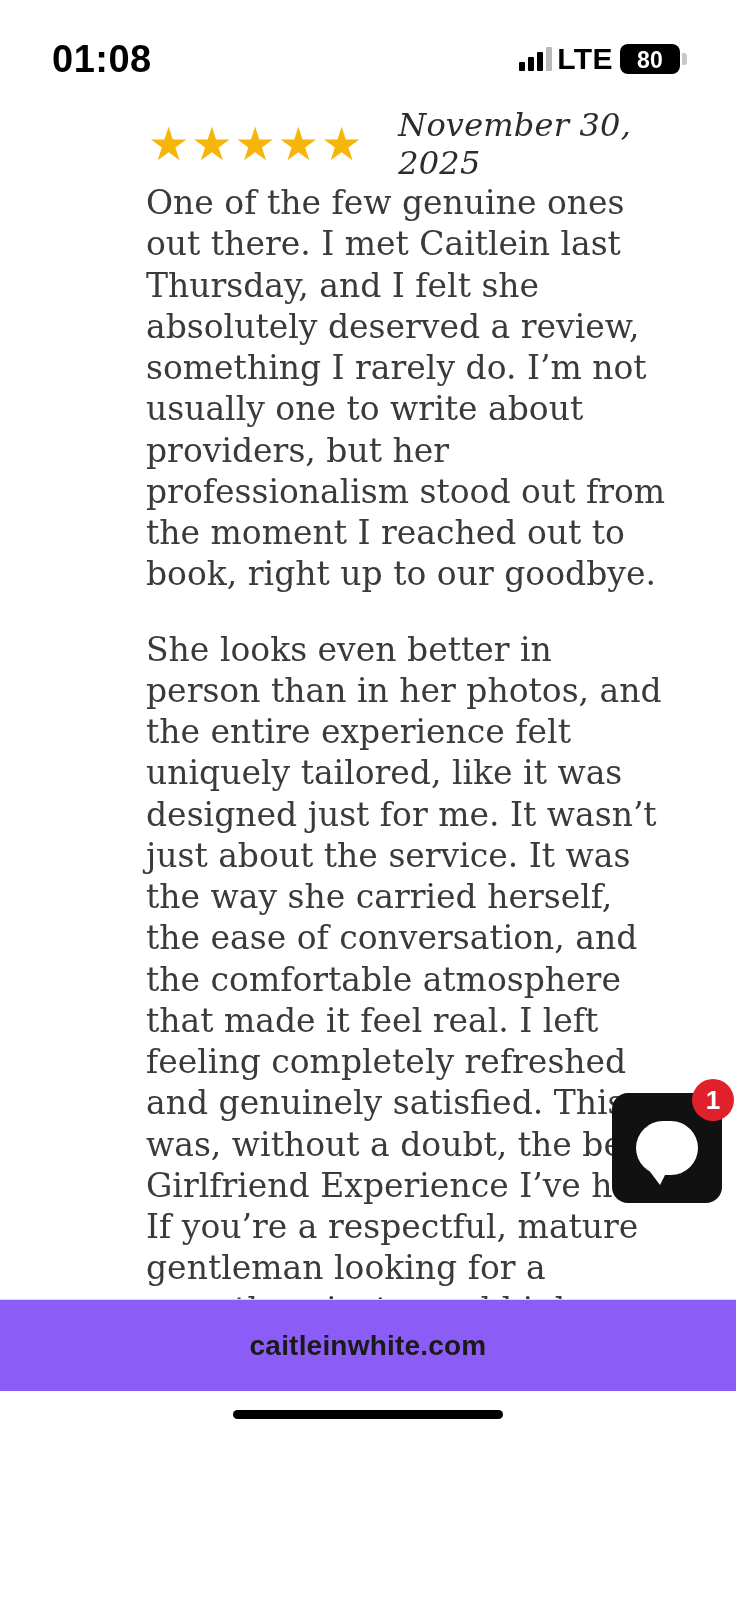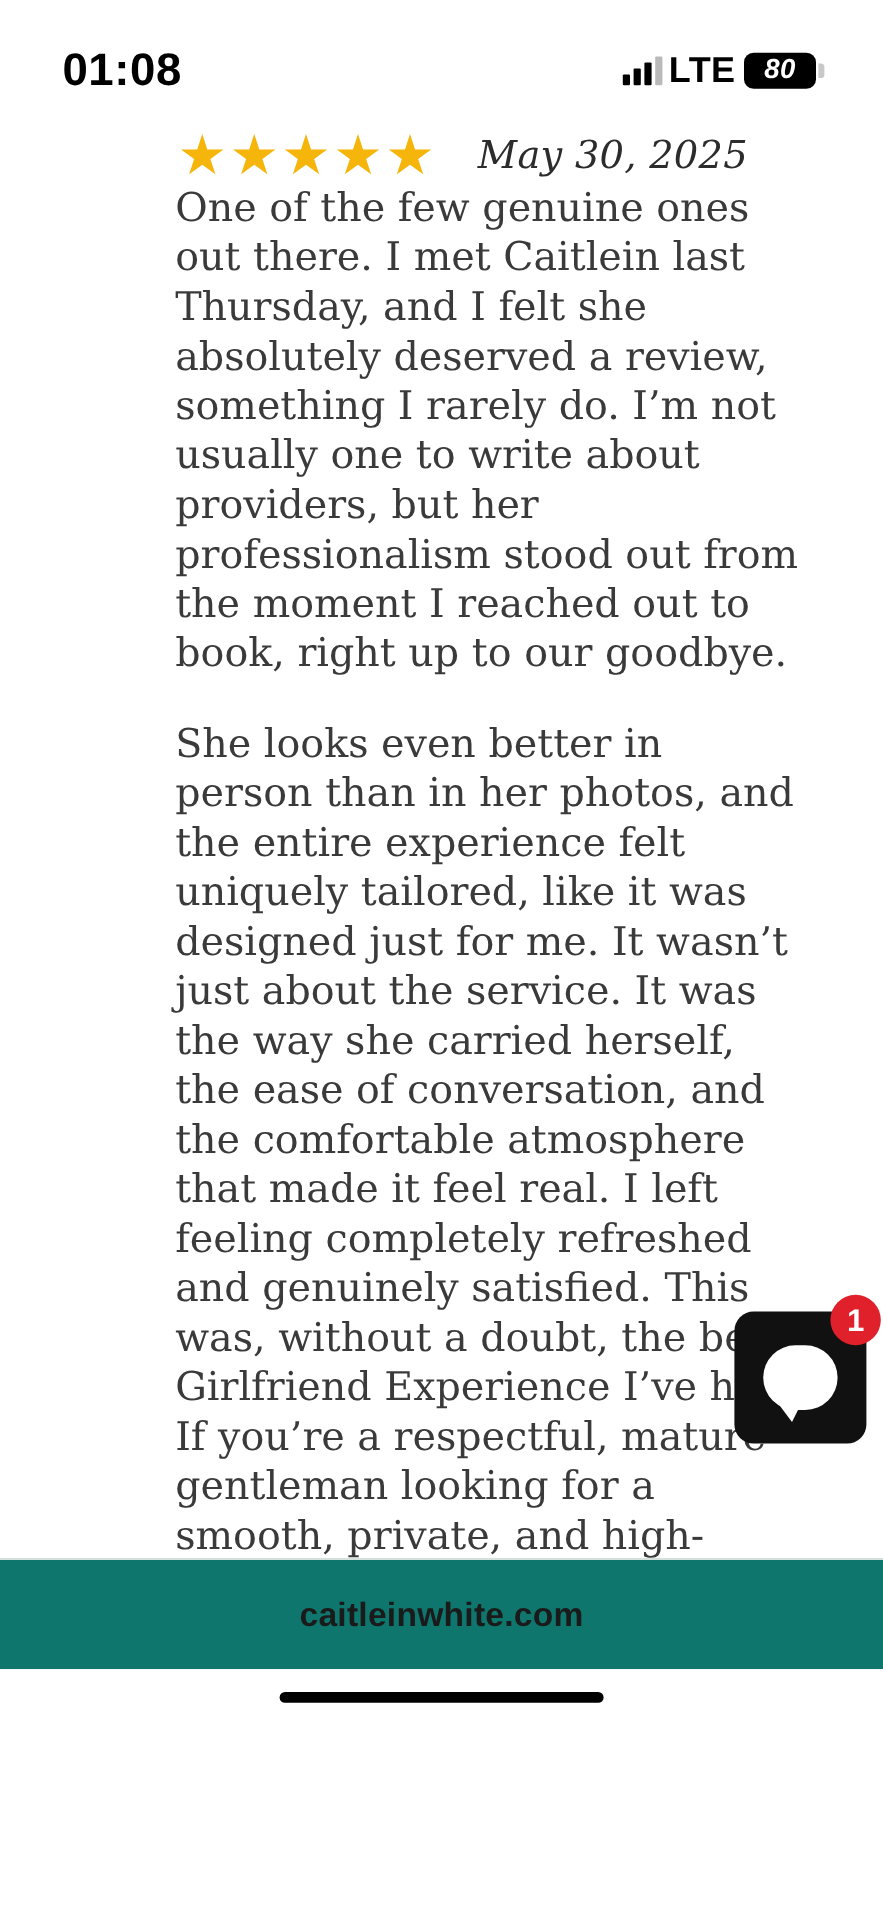--- a/index.html
+++ b/index.html
@@ -65,24 +65,23 @@
     letter-spacing: 0.4px;
     margin-left: 2px;
   }
   .battery {
     position: relative;
     width: 60px;
     height: 30px;
     border-radius: 8px;
     background: #000;
     display: flex;
-    align-items: flex-start;
+    align-items: flex-end;
     justify-content: center;
     margin-left: 4px;
-    font-style: italic;
   }
   .battery .lvl {
     color: #fff;
     font-size: 23px;
     font-weight: 700;
     letter-spacing: 0.3px;
   }
   .battery:after {
     content: "";
     position: absolute;
@@ -181,21 +180,21 @@
     justify-content: center;
   }
 
   
   .browser-bar {
     flex: 0 0 92px;
     border-top: 1px solid #dcdcdc;
     display: flex;
     align-items: center;
     justify-content: center;
-    background: #0f766e;
+    background: #8b5cf6;
   }
   .site-url {
     font-size: 28px;
     font-weight: 600;
     color: #1a1a1a;
     letter-spacing: 0.2px;
   }
   .home-indicator-wrap {
     flex: 0 0 46px;
     display: flex;
@@ -228,21 +227,21 @@
       <div class="battery">
         <span class="lvl">80</span>
       </div>
     </div>
   </div>
 
   <div class="content">
 
     <div class="review-head">
       <div class="stars">★★★★★</div>
-      <div class="review-date">May 30, 2025</div>
+      <div class="review-date">November 30, 2025</div>
     </div>
 
     <div class="review-body">
       <p>One of the few genuine ones out there. I met Caitlein last Thursday, and I felt she absolutely deserved a review, something I rarely do. I’m not usually one to write about providers, but her professionalism stood out from the moment I reached out to book, right up to our goodbye.</p>
       <p>She looks even better in person than in her photos, and the entire experience felt uniquely tailored, like it was designed just for me. It wasn’t just about the service. It was the way she carried herself, the ease of conversation, and the comfortable atmosphere that made it feel real. I left feeling completely refreshed and genuinely satisfied. This was, without a doubt, the best Girlfriend Experience I’ve had. If you’re a respectful, mature gentleman looking for a smooth, private, and high-quality encounter, she’s worth your time. Highly recommended.</p>
     </div>
 
     <div class="chat-widget">
       <div class="bubble"></div>
       <div class="chat-badge">1</div>

